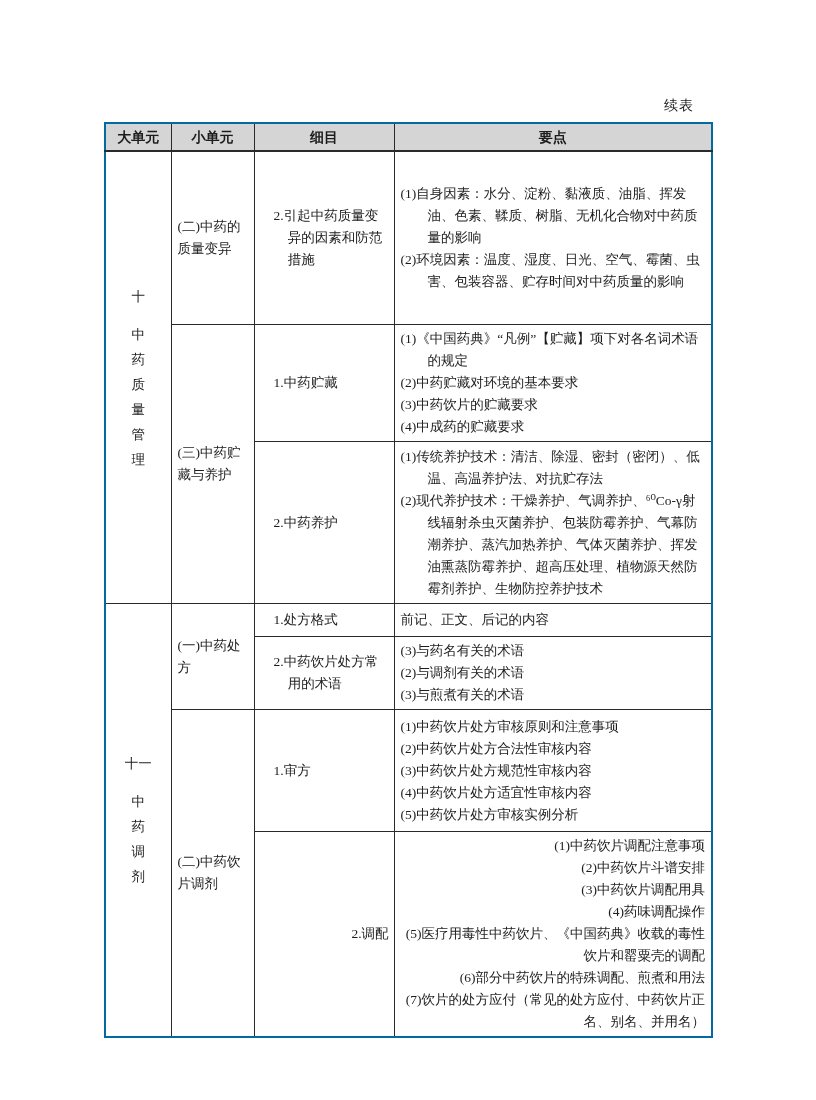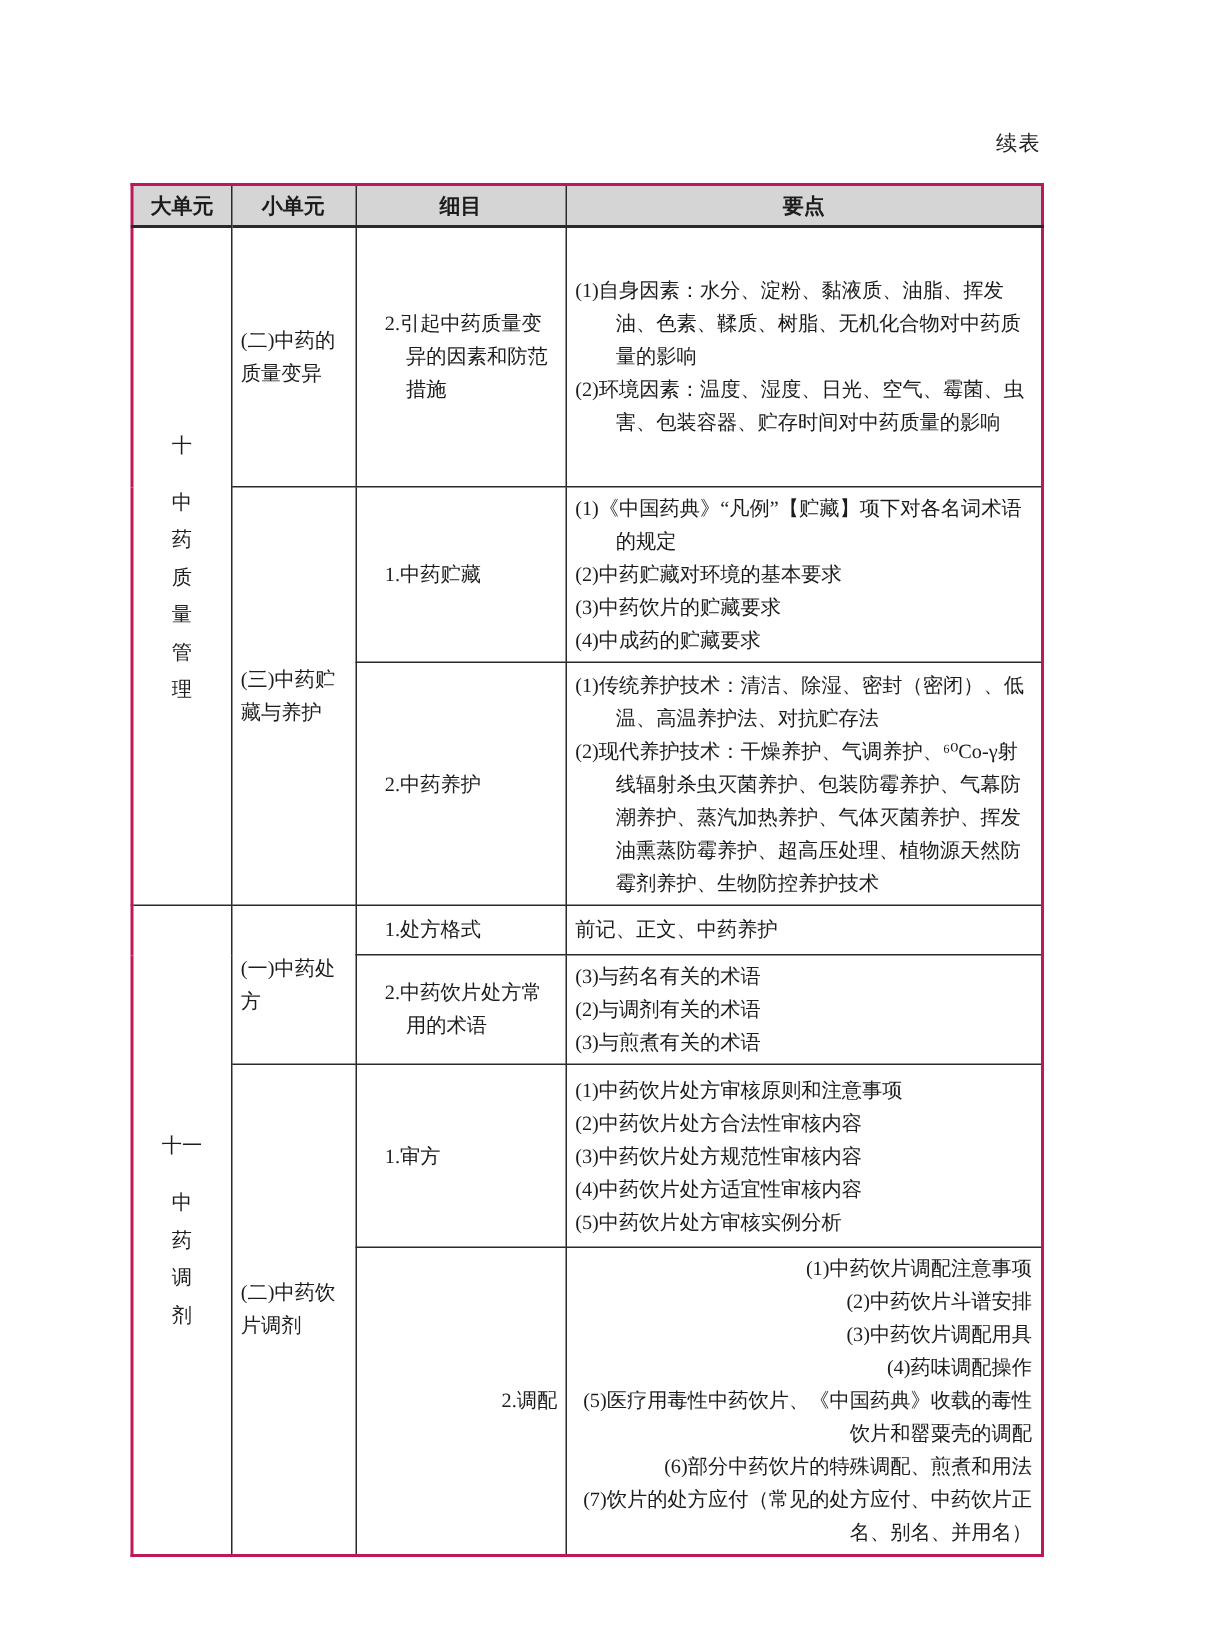--- a/index.html
+++ b/index.html
@@ -4,27 +4,27 @@
 <style>
   html,body{margin:0;padding:0;}
   body{
     width:816px;height:1100px;background:#ffffff;position:relative;
     font-family:"Liberation Serif","DejaVu Serif",serif;
     color:#1c1c1c;
     -webkit-font-smoothing:antialiased;
   }
   .page{position:absolute;inset:0;background:#fff;}
   .continued{
-    position:absolute;left:99px;top:87px;width:595px;height:22px;
+    position:absolute;left:99px;top:97px;width:595px;height:22px;
     text-align:right;font-size:14px;letter-spacing:1px;color:#222;
   }
   table.sheet{
-    position:absolute;left:87px;top:122px;width:607px;
+    position:absolute;left:104px;top:122px;width:607px;
     border-collapse:collapse;table-layout:fixed;
-    border:2px solid #be185d;
+    border:2px solid #0369a1;
     font-size:13.5px;line-height:22px;
   }
   col.c1{width:66px;} col.c2{width:83px;} col.c3{width:140px;} col.c4{width:318px;}
   th,td{border:1px solid #2a2a2a;vertical-align:middle;padding:0;}
   th{
     height:26px;background:#d5d5d5;
     font-family:"Liberation Sans","DejaVu Sans",sans-serif;
     font-weight:bold;font-size:14px;text-align:center;
     border-bottom:2px solid #2a2a2a;
   }
@@ -110,21 +110,21 @@
         <div class="unit-inner">
           <div class="unit-num">十一</div>
           <div class="unit-name">中药调剂</div>
         </div>
       </td>
       <td class="sub" rowspan="2">(一)中药处方</td>
       <td class="det">
         <div class="hang1">1.处方格式</div>
       </td>
       <td class="points">
-        <div class="pt plain">前记、正文、中药养护</div>
+        <div class="pt plain">前记、正文、后记的内容</div>
       </td>
     </tr>
 
     <tr class="h66">
       <td class="det">
         <div class="hang1">2.中药饮片处方常用的术语</div>
       </td>
       <td class="points">
         <div class="pt">(3)与药名有关的术语</div>
         <div class="pt">(2)与调剂有关的术语</div>

